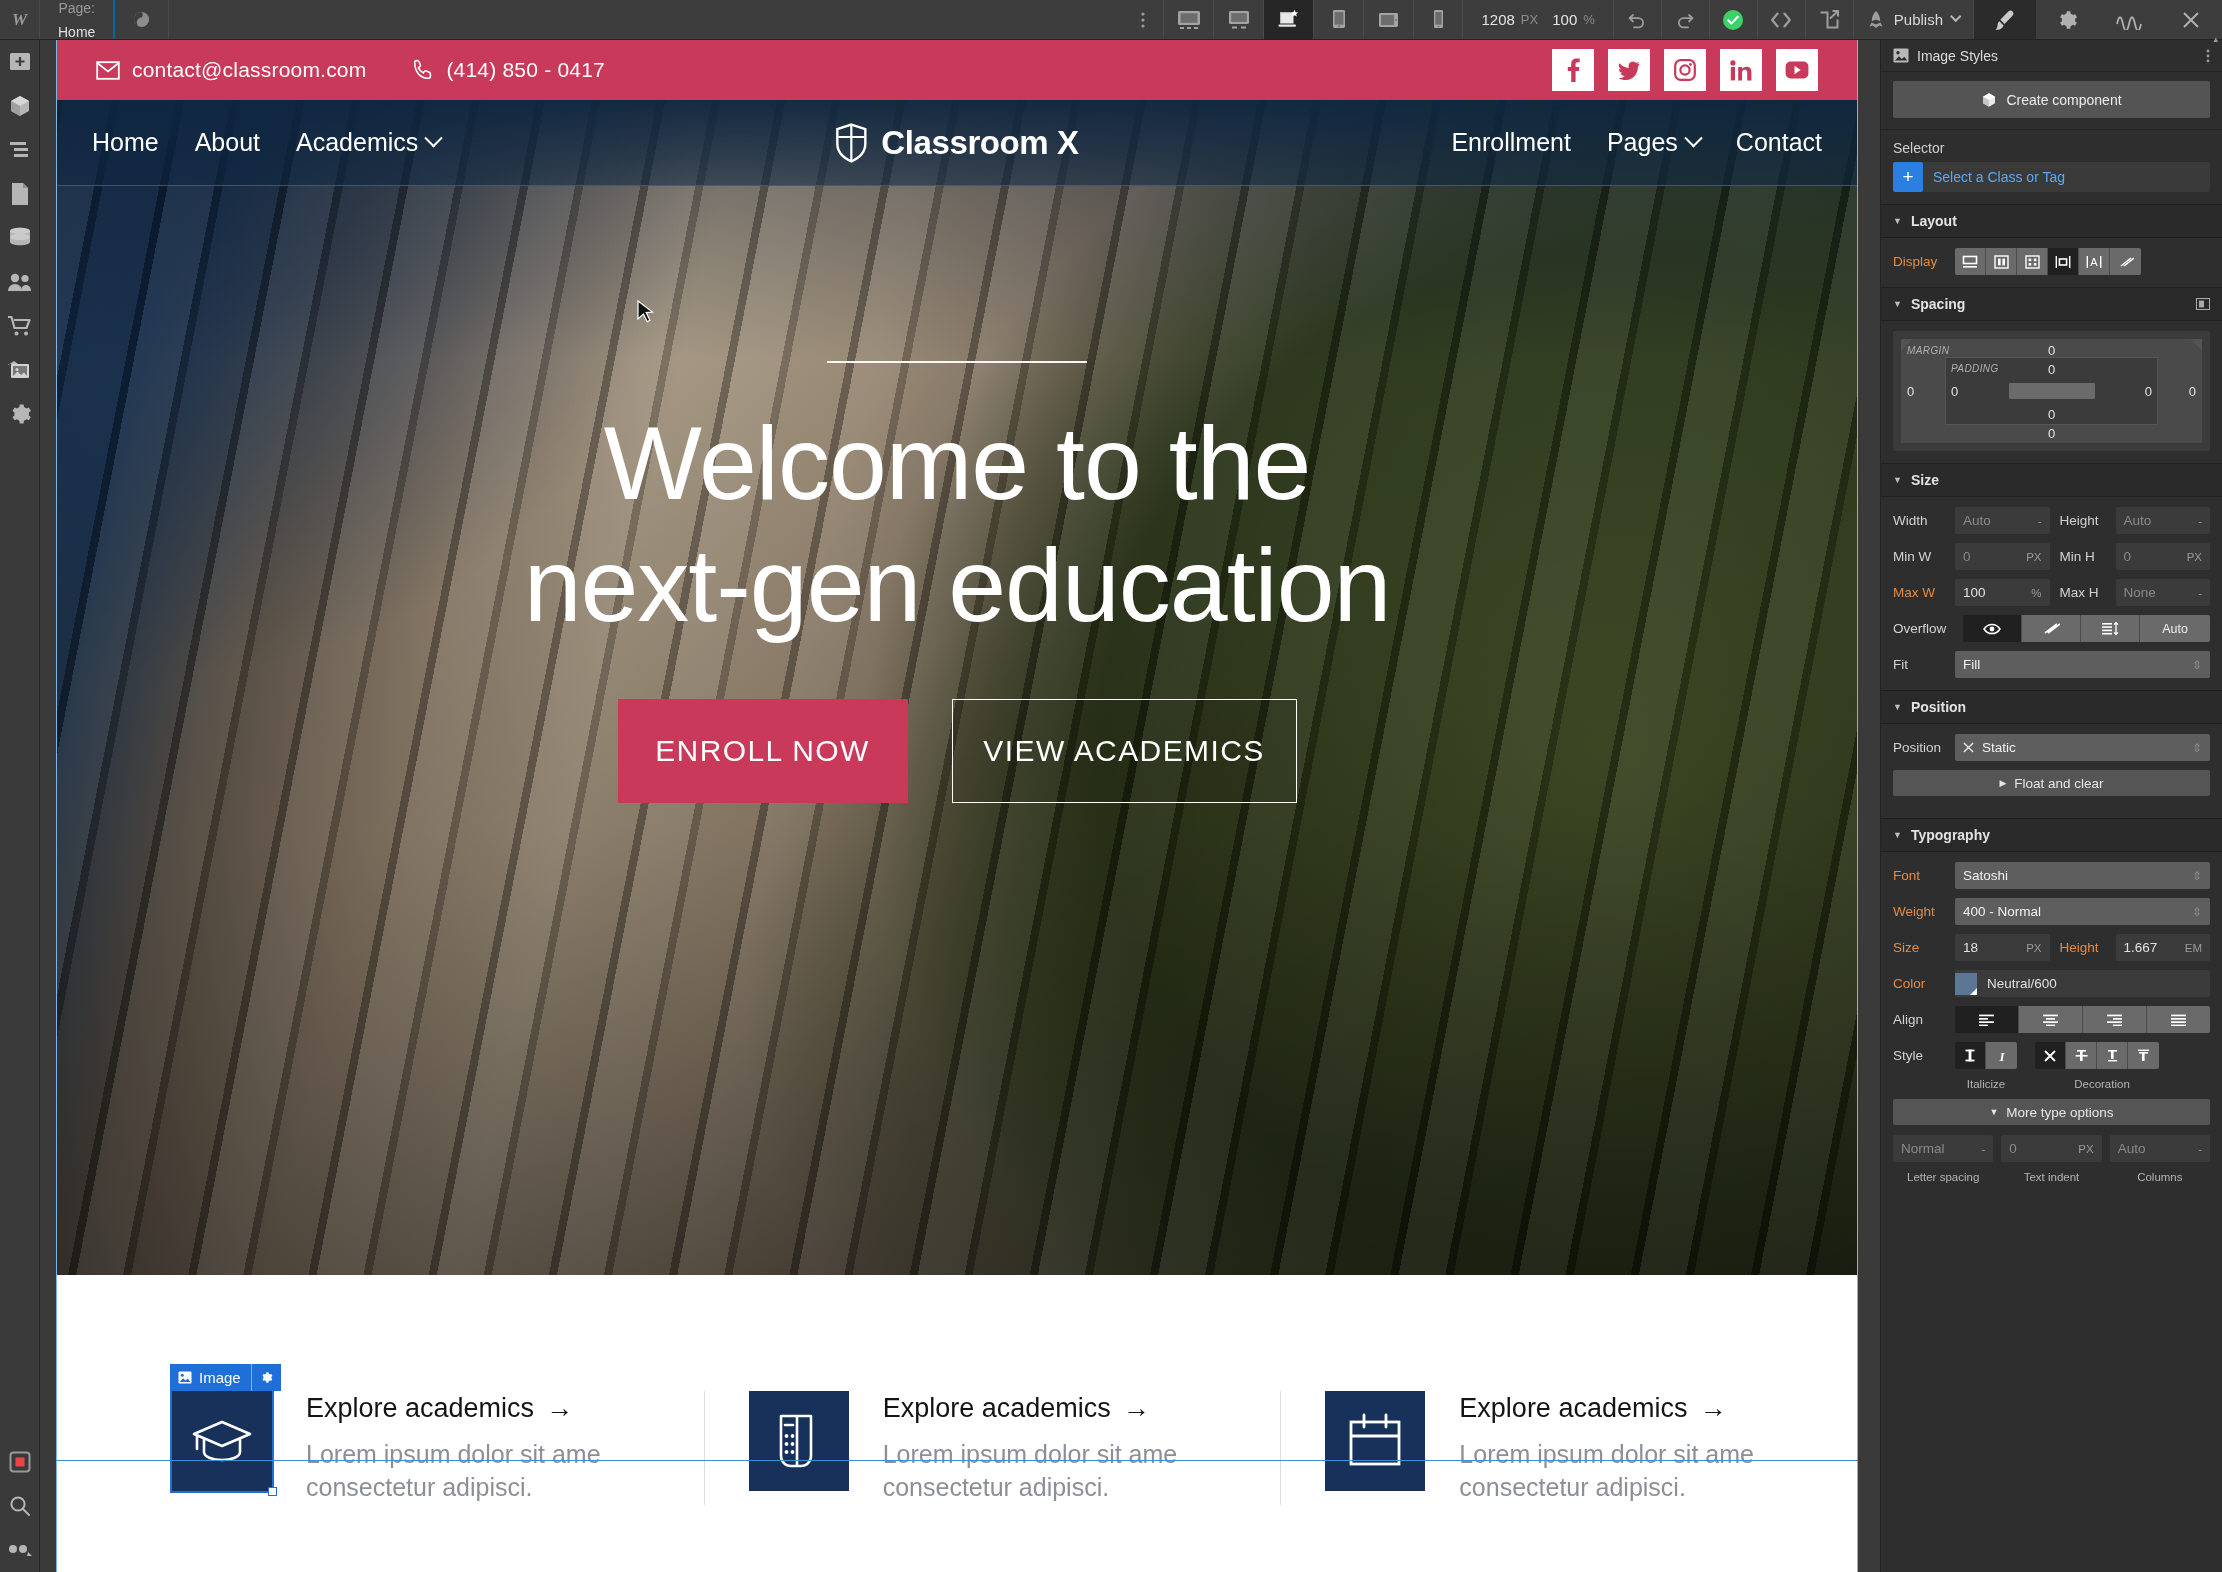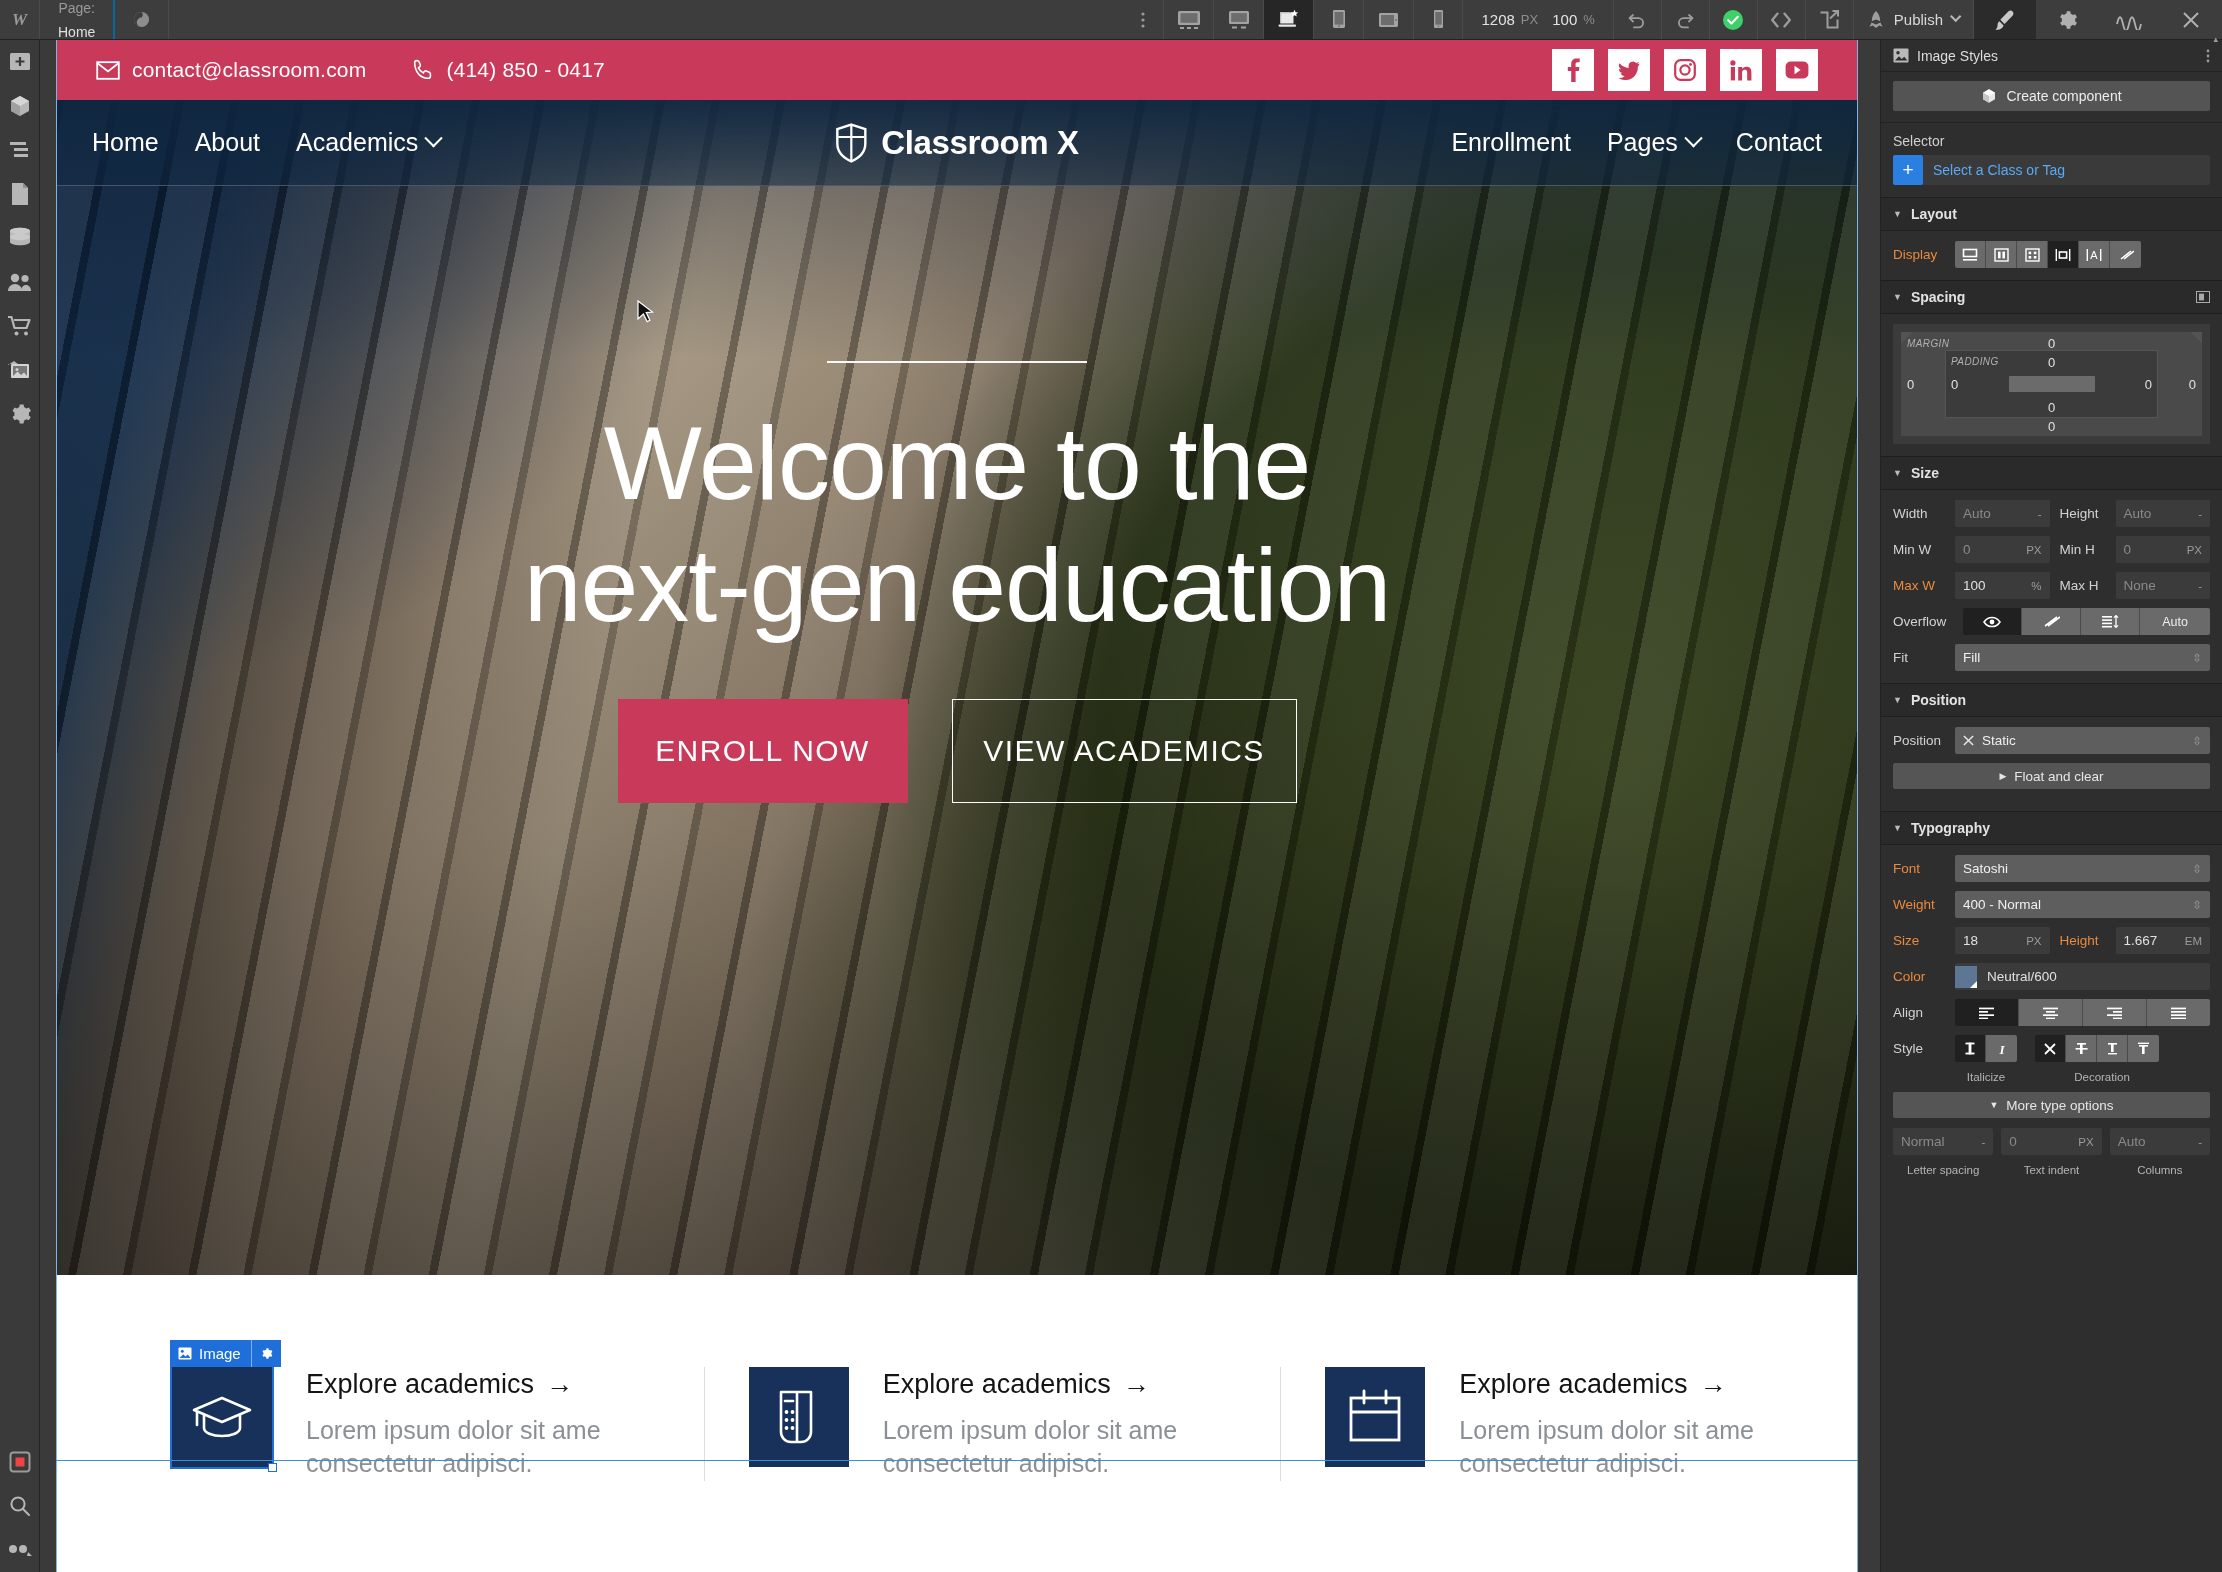--- a/index.html
+++ b/index.html
@@ -156,21 +156,21 @@
   .hero-btns { margin-top: 62px; display: flex; gap: 44px; }
   .btn {
     display: flex; align-items: center; justify-content: center;
     font-size: 30px; letter-spacing: 1.4px; color: #fff; white-space: nowrap;
   }
   .btn-primary { background: #c8395a; width: 290px; height: 104px; }
   .btn-ghost { border: 1.5px solid #fff; width: 345px; height: 104px; background: rgba(0,0,0,0.06); }
 
   
   .features {
-    background: #fff; padding: 92px 40px 0 40px;
+    background: #fff; padding: 116px 40px 0 40px;
     display: flex; align-items: stretch; gap: 39px;
   }
   .feat {
     flex: 1 1 0; display: flex; gap: 34px; padding: 0 44px; position: relative;
   }
   .feat + .feat { border-left: 1px solid #dcdcdc; }
   .feat:first-child { padding-left: 76px; }
   .feat-icon {
     width: 100px; height: 100px; flex: 0 0 100px; background: #17315a;
     display: flex; align-items: center; justify-content: center; position: relative;
@@ -215,21 +215,21 @@
     border-left: 1px solid #222; display: flex; flex-direction: column;
     color: #d2d2d2; font-size: 13px; overflow: hidden;
   }
   .rp-head {
     height: 32px; display: flex; align-items: center; gap: 8px; padding: 0 12px;
     border-bottom: 1px solid #232323;
   }
   .rp-head .t { font-size: 14px; color: #dcdcdc; }
   .rp-head .more { margin-left: auto; color: #9a9a9a; font-size: 16px; line-height: 6px;}
   .rp-cc {
-    margin: 9px 12px 11px; height: 30px; background: #545454; border-radius: 2px;
+    margin: 9px 12px 11px; height: 37px; background: #545454; border-radius: 2px;
     display: flex; align-items: center; justify-content: center; gap: 9px;
     font-size: 14px; color: #ececec;
   }
   .rp-sec-div { border-top: 1px solid #232323; }
   .rp-label { padding: 10px 12px 6px; color: #cfcfcf; font-size: 14px; }
   .rp-selector {
     margin: 0 12px 12px; height: 30px; background: #3a3a3a; border-radius: 2px;
     display: flex; align-items: center; gap: 10px;
   }
   .rp-plus {

